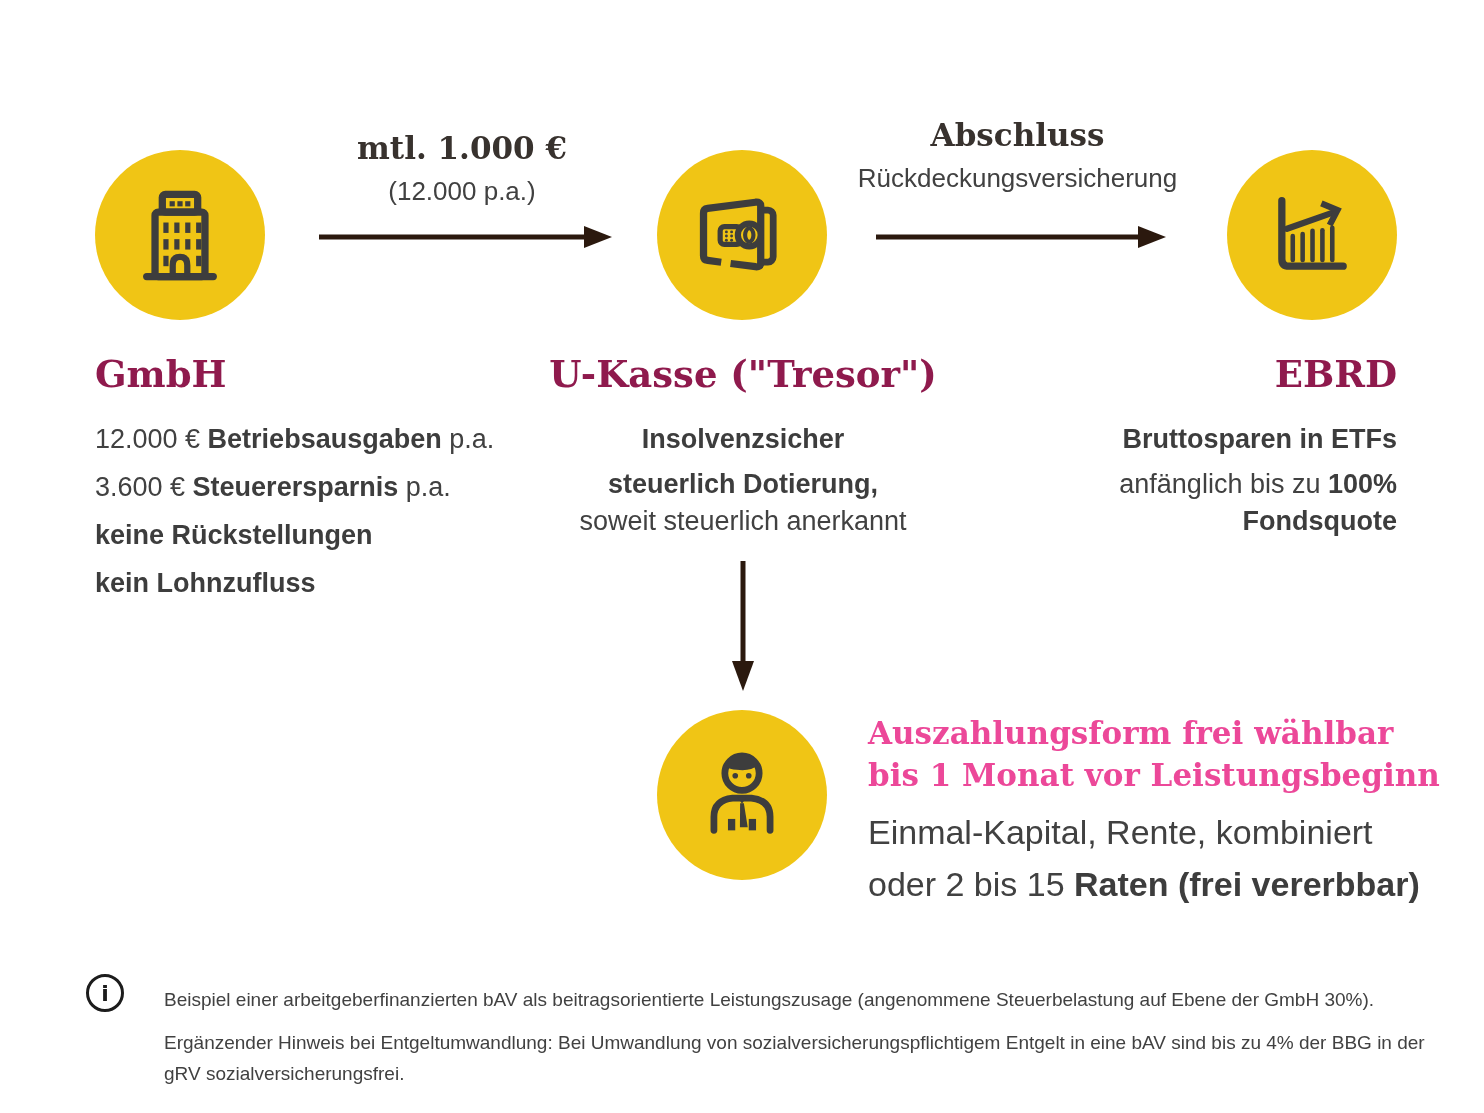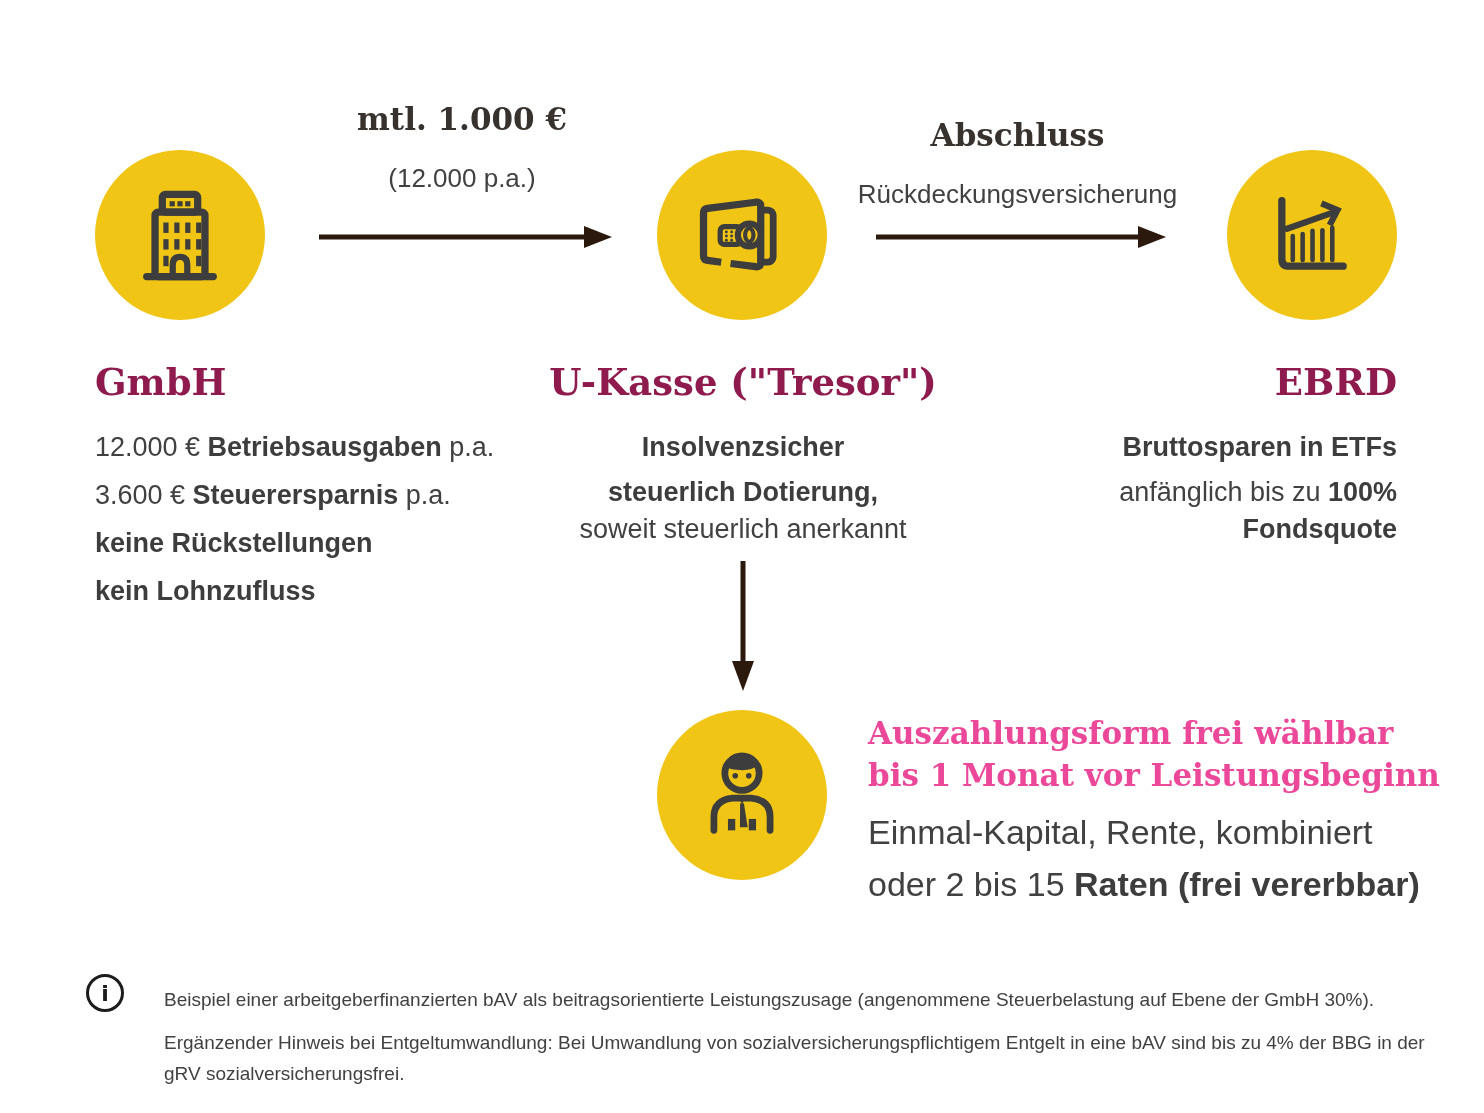--- a/index.html
+++ b/index.html
@@ -8,23 +8,23 @@
     font-family:"Liberation Sans",sans-serif;color:#414141;overflow:hidden;
   }
   .node{
     position:absolute;width:170px;height:170px;border-radius:50%;
     background:#F0C515;display:flex;align-items:center;justify-content:center;
   }
   .node svg{display:block;}
   .serif{font-family:"DejaVu Serif","Liberation Serif",serif;font-weight:bold;}
   .flow-label{position:absolute;text-align:center;}
   .flow-label .big{font-size:31px;line-height:38px;color:#38322E;}
-  .flow-label .sub{font-size:26px;line-height:32px;margin-top:24px;color:#414141;white-space:nowrap;}
+  .flow-label .sub{font-size:26px;line-height:32px;margin-top:8px;color:#414141;white-space:nowrap;}
   .arrow{position:absolute;}
-  .col{position:absolute;top:360px;}
+  .col{position:absolute;top:352px;}
   .node-title{margin:0;font-size:37px;line-height:44px;color:#8F1A4D;}
   .body-lines{margin-top:19px;font-size:27px;}
   .body-lines p{margin:0;line-height:48px;white-space:nowrap;}
   .body-lines p.tight{line-height:37px;margin-top:3px;white-space:normal;}
   .b{font-weight:bold;color:#3D3D3D;}
   .center{text-align:center;}
   .right{text-align:right;}
   .payout{position:absolute;left:868px;top:712px;width:600px;}
   .payout-title{margin:0;font-size:31px;line-height:42px;color:#ec4899;}
   .payout-title div{white-space:nowrap;}
@@ -63,21 +63,21 @@
           <rect x="44.5" y="54" width="5" height="10"></rect>
           <rect x="55" y="54" width="5" height="10"></rect>
           <rect x="65.5" y="54" width="5" height="10"></rect>
         <rect x="34" y="70" width="5" height="10"></rect>
           <rect x="65.5" y="70" width="5" height="10"></rect>
       </g>
       <path d="M43,90 L43,79 Q43,71 50,71 Q57,71 57,79 L57,90" fill="none" stroke="#3D3D3D" stroke-width="6"></path>
     </svg>
   </div>
 
-  <div class="flow-label" style="left:312px;top:100px;width:300px;">
+  <div class="flow-label" style="left:312px;top:129px;width:300px;">
     <div class="big serif">mtl. 1.000 €</div>
     <div class="sub">(12.000 p.a.)</div>
   </div>
 
   <svg class="arrow" style="left:318px;top:224px;" width="295" height="26">
     <line x1="1" y1="13" x2="268" y2="13" stroke="#2B190E" stroke-width="5"></line>
     <polygon points="266,2 294,13 266,24" fill="#2B190E"></polygon>
   </svg>
 
   <div class="node" style="left:657px;top:150px;">

